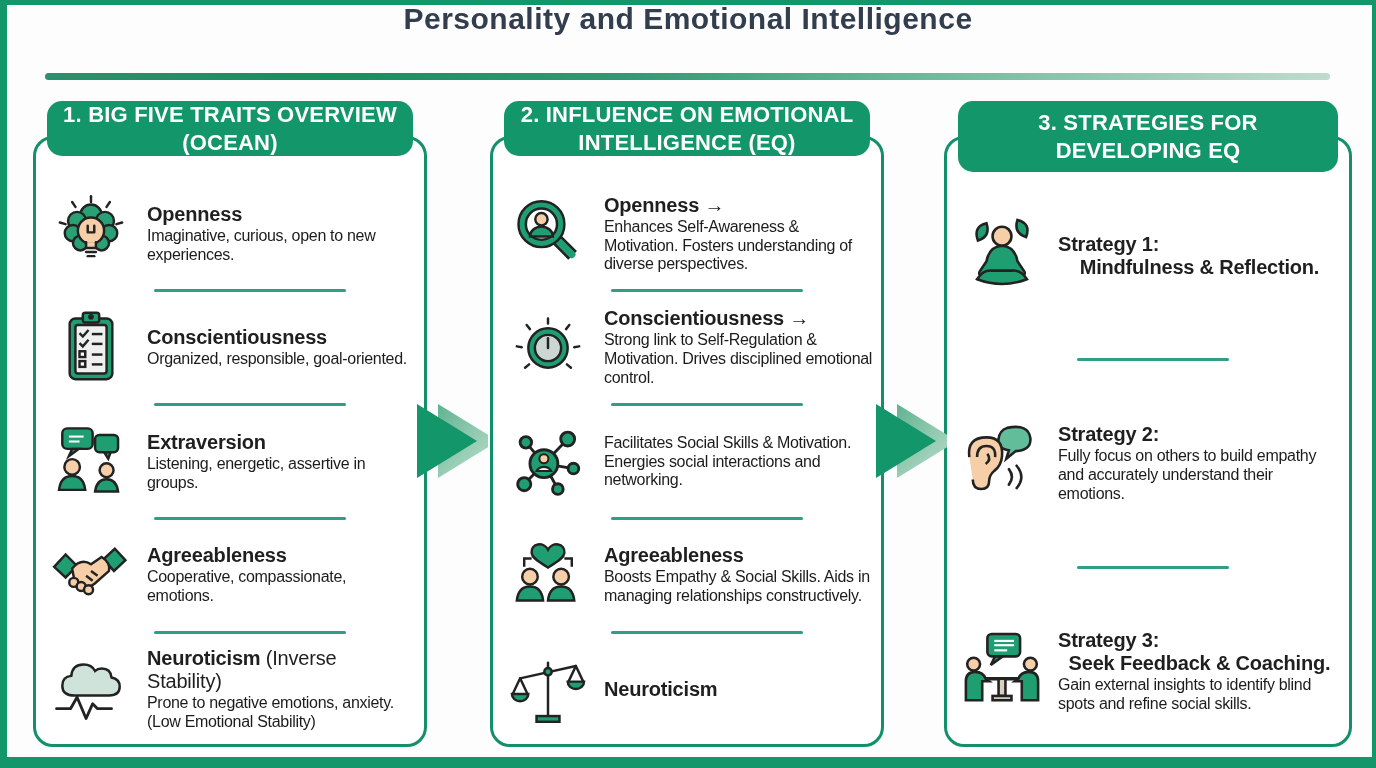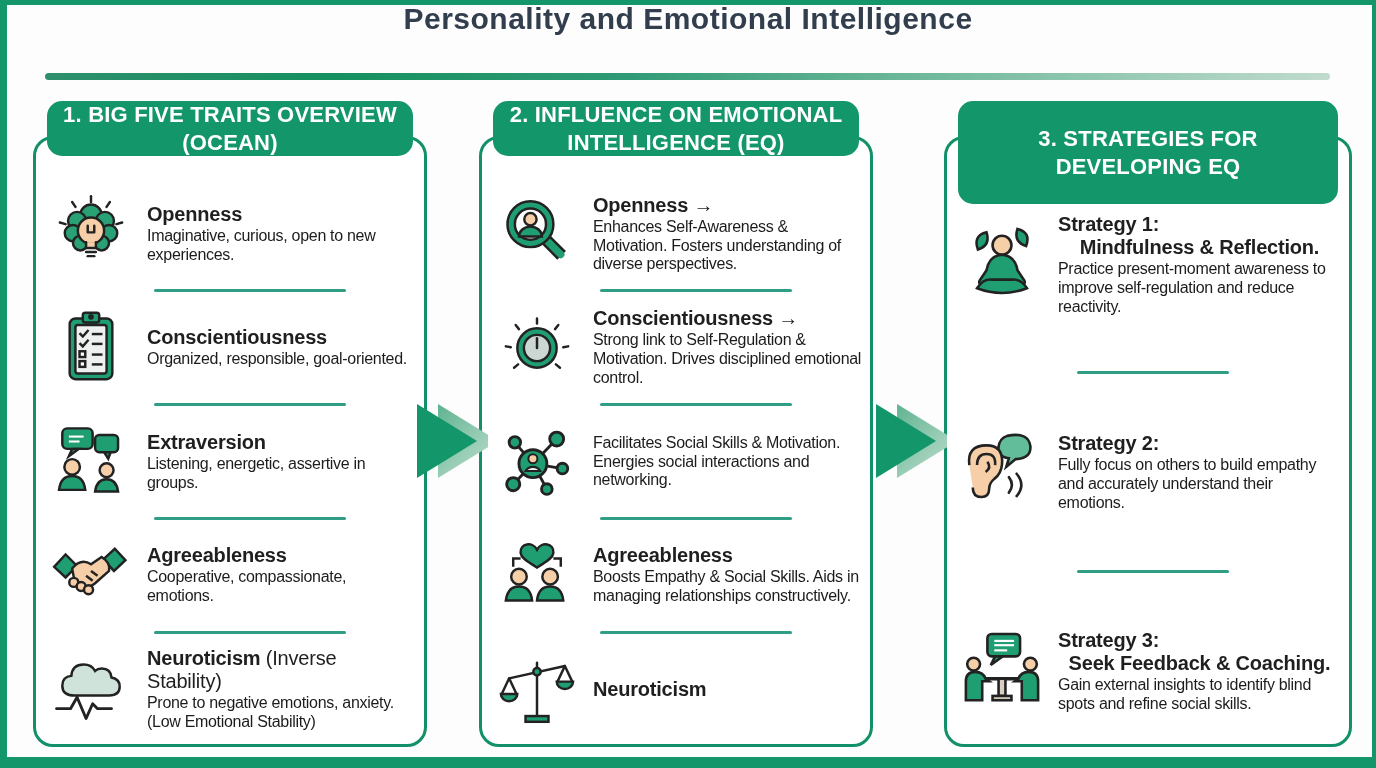--- a/index.html
+++ b/index.html
@@ -26,21 +26,21 @@
   .col{
     position:absolute;top:136px;height:611px;background:#ffffff;
     border:3px solid #12906a;border-radius:20px;box-sizing:border-box;z-index:2;
   }
   .col-header{
     position:absolute;top:-38px;left:11px;right:11px;
     background:#14966b;color:#ffffff;border-radius:15px;
     font-size:22px;font-weight:700;line-height:1.25;text-align:center;
     padding:0 4px;letter-spacing:.2px;box-sizing:border-box;z-index:3;
   }
-  .col3 .col-header{padding:24px 40px;}
+  .col3 .col-header{padding:8px 40px;}
   .items{
     position:absolute;top:52px;bottom:12px;left:12px;right:8px;
     display:flex;flex-direction:column;justify-content:space-between;
   }
   .col3 .items{top:74px;bottom:30px;}
   .item{display:flex;align-items:center;gap:13px;}
   .icon{flex:none;width:86px;height:86px;display:flex;align-items:center;justify-content:center;}
   .txt{flex:1;min-width:0;}
   .item-title{font-size:20px;font-weight:700;line-height:1.15;letter-spacing:-.2px;}
   .item-title .suffix{font-weight:400;}
@@ -183,21 +183,21 @@
       </div>
       <div class="txt">
         <div class="item-title"><span>Neuroticism</span><span class="suffix"> (Inverse Stability)</span></div>
         <div class="item-desc">Prone to negative emotions, anxiety. (Low Emotional Stability)</div>
       </div>
     </div>
 
   </div>
 </section>
 
-<section class="col col2" style="left:479px;width:394px;">
+<section class="col col2" style="left:490px;width:394px;">
   <div class="col-header">2. INFLUENCE ON EMOTIONAL INTELLIGENCE (EQ)</div>
   <div class="items">
 
     <div class="item">
       <div class="icon">
         <svg width="82" height="82" viewBox="0 0 100 100">
           <g stroke="#222" stroke-width="3">
             <line x1="61" y1="57" x2="80" y2="76" stroke-width="15"></line>
             <line x1="61" y1="57" x2="79" y2="75" stroke="#1f9e72" stroke-width="9" stroke-linecap="round"></line>
             <circle cx="42" cy="38" r="28" fill="#1f9e72"></circle>
@@ -319,21 +319,20 @@
             <path d="M78,28 q6,-16 -10,-20 q-5,15 10,20 z" fill="#1f9e72"></path>
             <circle cx="50" cy="27" r="11" fill="#f6cfa9"></circle>
             <path d="M50,38 q-15,1 -18,18 l-8,12 q-2,5 4,4 l13,-3 h18 l13,3 q6,1 4,-4 l-8,-12 q-3,-17 -18,-18 z" fill="#1f9e72"></path>
             <path d="M21,77 q29,11 58,0 q-7,-11 -17,-10 h-24 q-10,-1 -17,10 z" fill="#1f9e72"></path>
           </g>
         </svg>
       </div>
       <div class="txt">
         <div class="item-title">Strategy 1:</div>
         <div class="item-sub">Mindfulness &amp; Reflection.</div>
-        <div class="item-desc">Practice present-moment awareness to improve self-regulation and reduce reactivity.</div>
       </div>
     </div>
     <div class="divider"></div>
 
     <div class="item">
       <div class="icon">
         <svg width="86" height="86" viewBox="0 0 100 100">
           <g stroke="#222" stroke-width="3">
             <path d="M56,8 q25,-5 27,12 q1,14 -17,15 l-11,9 l3,-10 q-14,-2 -12,-13 q1,-10 10,-13 z" fill="#62bd9a"></path>
             <path d="M12,42 q-3,-23 20,-23 q20,0 18,22 q-1,11 -9,17 q-6,5 -6,12 q0,9 -9,9 q-10,0 -10,-11" fill="#f6cfa9"></path>

